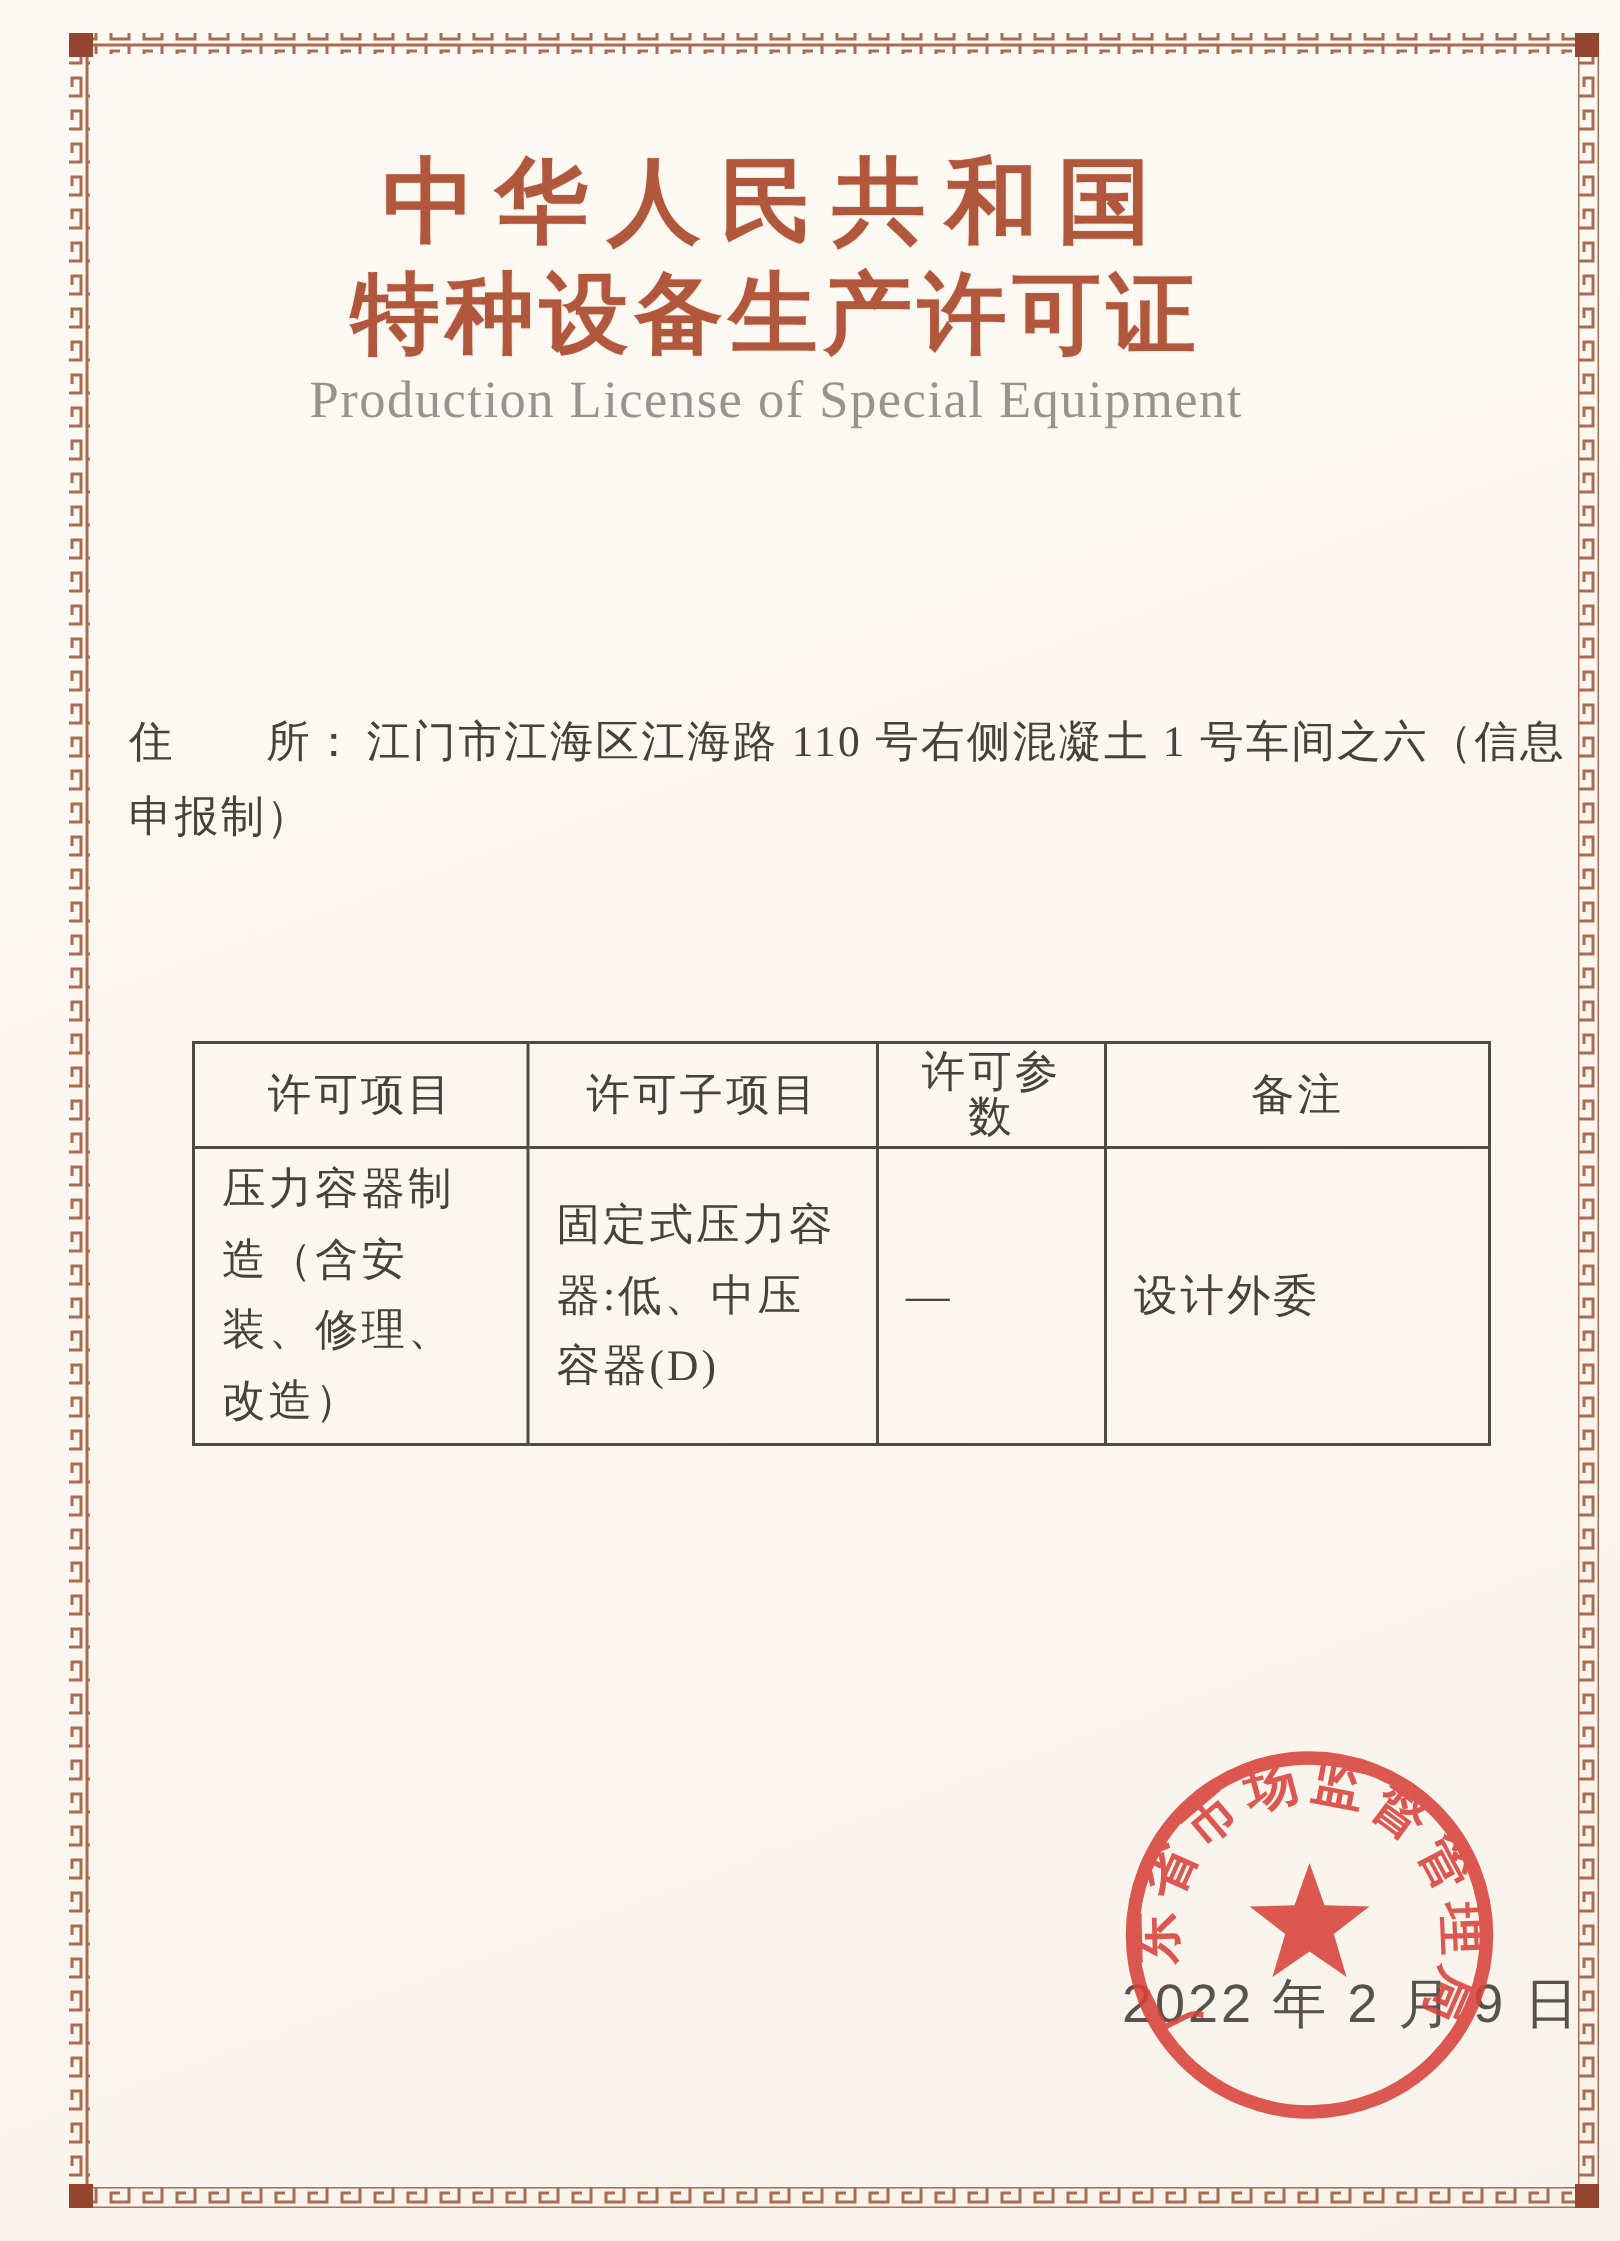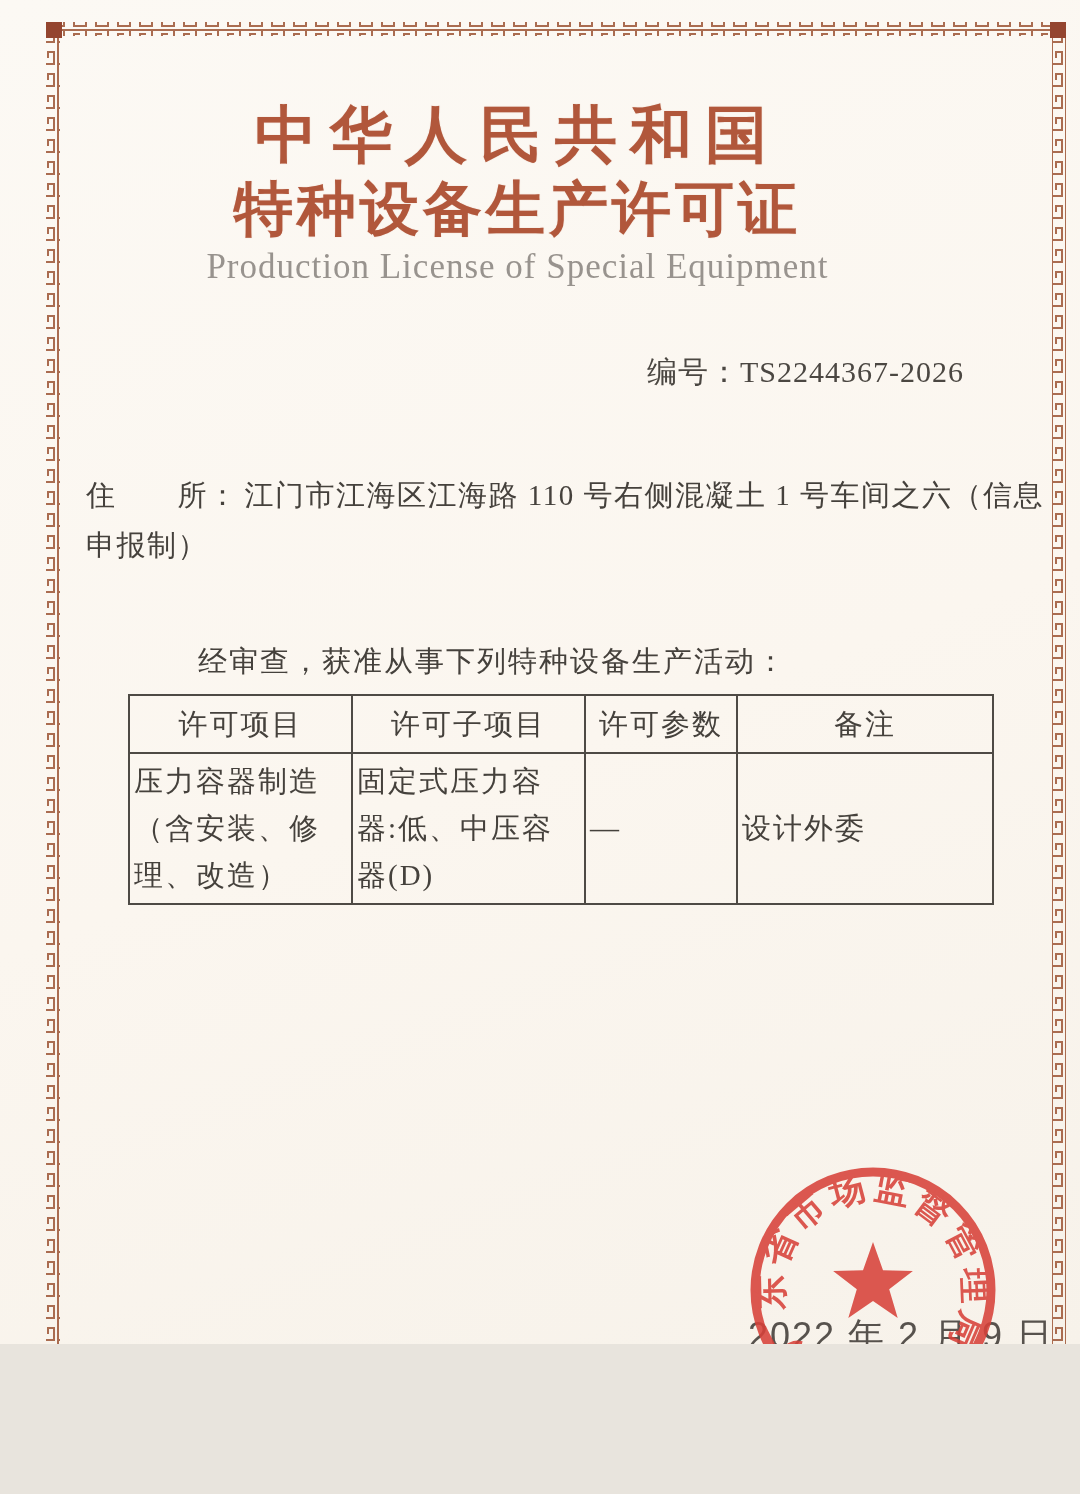--- a/index.html
+++ b/index.html
@@ -1,18 +1,18 @@
 <!DOCTYPE html>
 <html><head>
 <meta charset="utf-8">
 <style>
   html,body{margin:0;padding:0;background:#e8e4dd;}
   .page{
     position:relative;
-    width:1080px;height:1344px;
+    width:1080px;height:1494px;
     margin:0 auto;
     background:#fbf7f1;
     background:linear-gradient(160deg,#fcf9f4 0%,#fbf6ef 55%,#f7f2ea 100%);
     font-family:"Liberation Serif","DejaVu Serif",serif;
     color:#403c38;
     overflow:hidden;
   }
   .abs{position:absolute;}
   .border-frame{position:absolute;left:0;top:0;z-index:0;}
   .content-layer{position:absolute;inset:0;z-index:1;}
@@ -43,21 +43,21 @@
   .approval{left:198px;top:642px;font-size:29px;letter-spacing:2px;color:#45413c;}
 
   table.license{
     position:absolute;left:128px;top:694px;width:864px;
     border-collapse:collapse;table-layout:fixed;
     font-size:29px;color:#45413c;
   }
   table.license th,table.license td{
     border:2px solid #4e4a45;
     font-weight:normal;vertical-align:middle;
-    padding:4px 4px;letter-spacing:2px;line-height:47px;
+    padding:4px 18px;letter-spacing:2px;line-height:47px;
   }
   table.license th{height:48px;line-height:30px;}
   table.license td{height:128px;}
   col.c1{width:223px;}col.c2{width:233px;}col.c3{width:152px;}col.c4{width:256px;}
 
   .footer-row{left:86px;font-size:29px;letter-spacing:1.5px;color:#45413c;white-space:nowrap;}
   .issue-date{
     left:748px;top:1312px;font-size:36px;letter-spacing:2px;
     color:#57524d;white-space:nowrap;z-index:1;
   }
@@ -87,34 +87,30 @@
     <rect x="46" y="1456" width="16" height="16" fill="#94452f"></rect>
     <rect x="1050" y="1456" width="16" height="16" fill="#94452f"></rect>
   </svg>
 
   <div class="content-layer">
 
     <div class="abs title-cn" style="top:104px">中华人民共和国</div>
     <div class="abs title-cn l2" style="top:178px">特种设备生产许可证</div>
     <div class="abs title-en" style="top:248px">Production License of Special Equipment</div>
 
-    <div class="abs license-no">
-      <span>编号：</span><span>TS2244367-2026</span>
-    </div>
 
 
     <div class="abs field-row" style="top:474px">
       <span class="lbl">住　　所：</span><span>江门市江海区江海路 110 号右侧混凝土 1 号车间之六（信息</span>
     </div>
     <div class="abs field-row" style="top:524px">
       <span>申报制）</span>
     </div>
 
 
-    <div class="abs approval">经审查，获准从事下列特种设备生产活动：</div>
 
     <table class="license">
       <colgroup>
           <col class="c1">
           <col class="c2">
           <col class="c3">
           <col class="c4">
         </colgroup>
       <thead>
         <tr>

